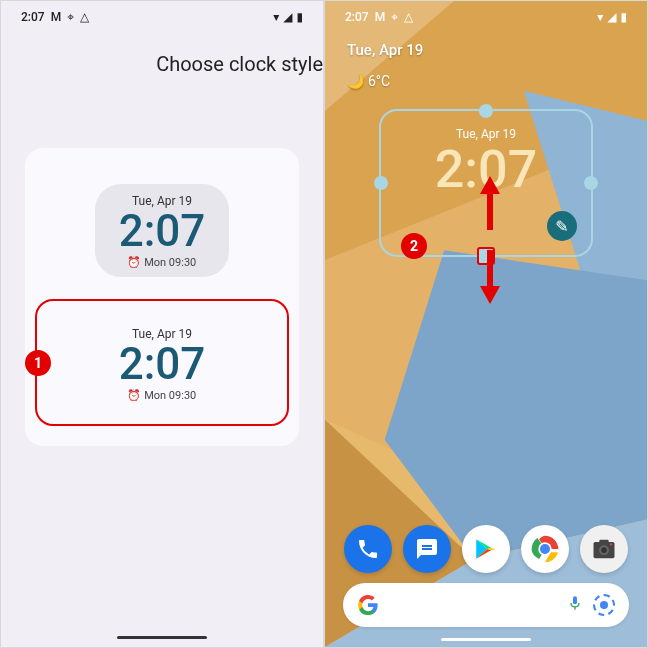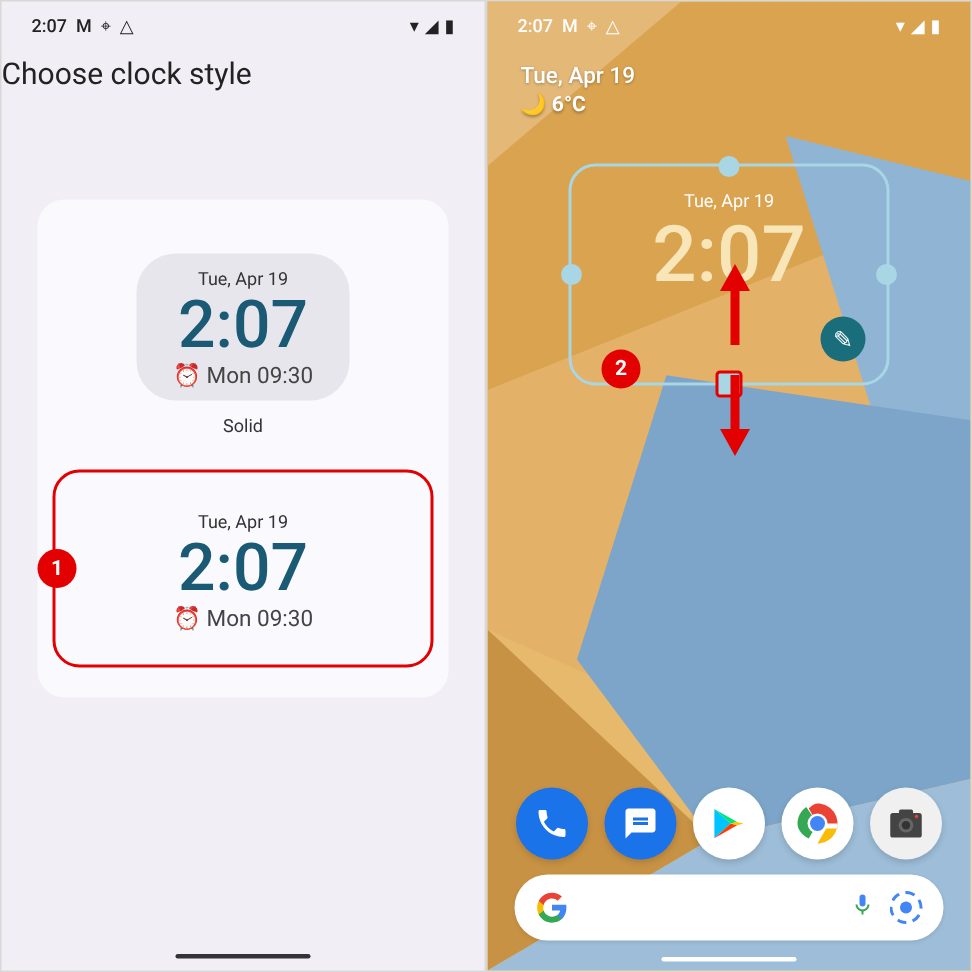--- a/index.html
+++ b/index.html
@@ -22,50 +22,50 @@
     display: flex; align-items: center; justify-content: space-between;
     padding: 8px 20px 4px; height: 28px; font-size: 12px; font-weight: 500;
     color: #222; position: relative; z-index: 5;
   }
   .right .statusbar { color: #fff; }
   .sb-left { display: flex; gap: 6px; align-items: center; }
   .sb-right { display: flex; gap: 4px; align-items: center; }
   .ico { font-size: 12px; }
 
   
-  .title { text-align: left; font-size: 20px; margin-top: 8px; font-weight: 400; color: #222; }
+  .title { text-align: right; font-size: 20px; margin-top: 23px; font-weight: 400; color: #222; }
   .card {
     margin: 72px 24px 0; background: #faf9fd; border-radius: 18px;
     padding: 20px 10px;
   }
   .style-option { text-align: center; padding: 16px 8px 8px; position: relative; border-radius: 18px; }
   .style-option.selected { border: 2.5px solid #e30000; margin-top: 14px; padding-bottom: 14px; }
   .opt-inner { display: inline-block; padding: 10px 24px 8px; border-radius: 26px; text-align: center; }
   .opt-inner.solid { background: #e8e6ed; }
   .opt-date { font-size: 12px; color: #333; }
   .opt-time { font-size: 44px; font-weight: 500; color: #1b5a75; line-height: 1.05; margin: 0 0 2px; }
-  .opt-alarm { font-size: 15px; color: #444; }
+  .opt-alarm { font-size: 11px; color: #444; }
   .opt-label { font-size: 12px; color: #333; margin-top: 10px; }
   .marker1 {
     position: absolute; left: -12px; top: 50%; transform: translateY(-50%);
     width: 26px; height: 26px; background: #e30000; color: #fff;
     border-radius: 50%; display: flex; align-items: center; justify-content: center;
     font-size: 14px; font-weight: 700;
   }
   .navbar-left {
     position: absolute; bottom: 8px; left: 50%; transform: translateX(-50%);
     width: 90px; height: 3px; background: #333; border-radius: 3px;
   }
 
   
   .right svg.bg { position: absolute; inset: 0; width: 100%; height: 100%; }
   .right .content { position: relative; z-index: 2; width: 100%; height: 100%; }
   .info { position: absolute; left: 22px; top: 40px; color: #fff; text-shadow: 0 1px 2px rgba(0,0,0,.3); }
   .info-date { font-size: 15px; font-weight: 500; }
-  .info-weather { font-size: 14px; margin-top: 2px; font-weight: bold; }
+  .info-weather { font-size: 14px; margin-top: 14px; }
   .widget-frame {
     position: absolute; left: 54px; top: 108px; width: 214px; height: 148px;
     border: 2px solid #a9d6e4; border-radius: 18px;
   }
   .widget-frame .w-date { text-align: center; color: #fff; font-size: 12px; margin-top: 16px; }
   .widget-frame .w-time { text-align: center; color: #f8e6b8; font-size: 52px; font-weight: 500; margin-top: -2px; }
   .handle {
     position: absolute; width: 14px; height: 14px; background: #a9d6e4;
     border-radius: 50%;
   }
@@ -155,21 +155,20 @@
     </div>
   </div>
   <div class="title">Choose clock style</div>
   <div class="card">
     <div class="style-option">
       <div class="opt-inner solid">
         <div class="opt-date">Tue, Apr 19</div>
         <div class="opt-time">2:07</div>
         <div class="opt-alarm">⏰ Mon 09:30</div>
       </div>
-      <div class="opt-label">Solid</div>
     </div>
     <div class="style-option selected">
       <div class="marker1">1</div>
       <div class="opt-inner">
         <div class="opt-date">Tue, Apr 19</div>
         <div class="opt-time">2:07</div>
         <div class="opt-alarm">⏰ Mon 09:30</div>
       </div>
     </div>
   </div>

